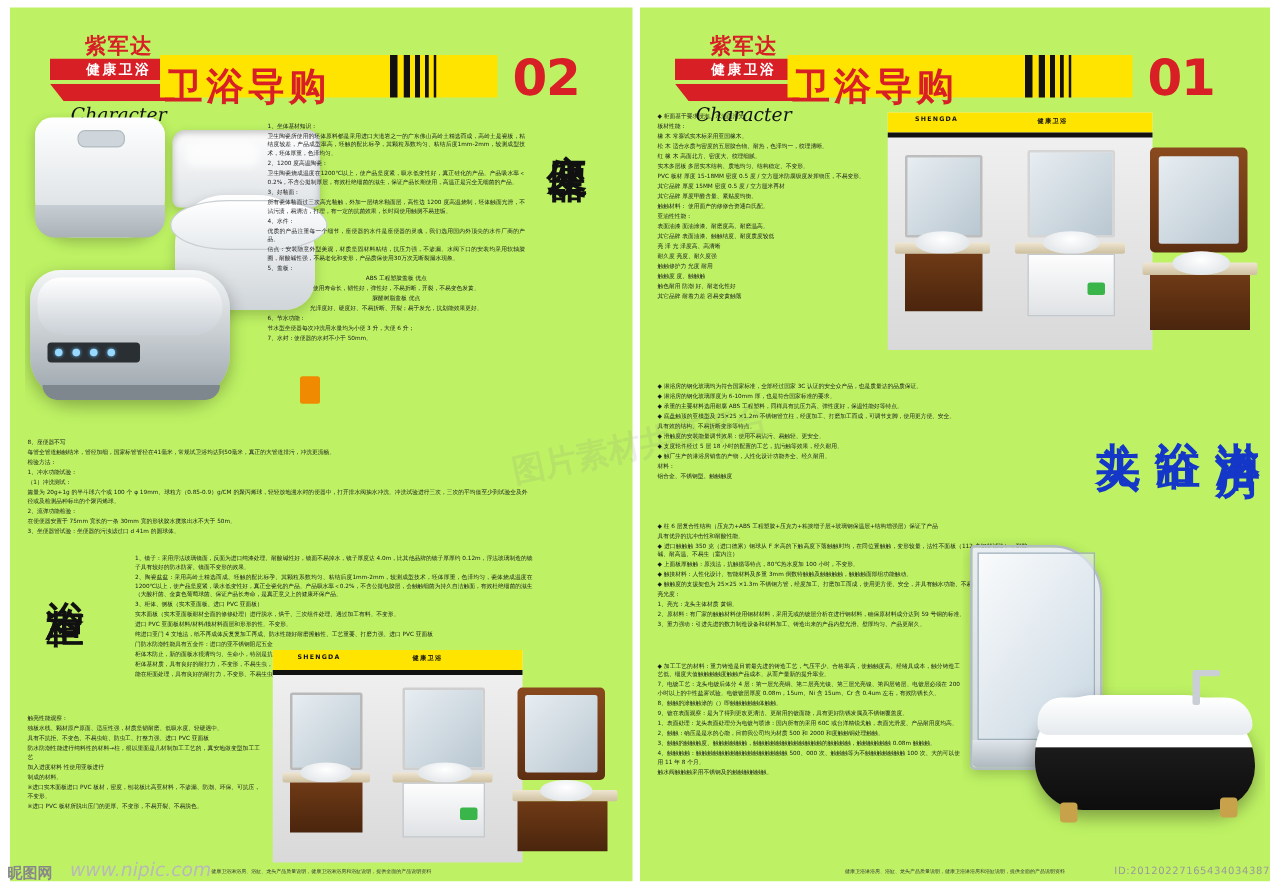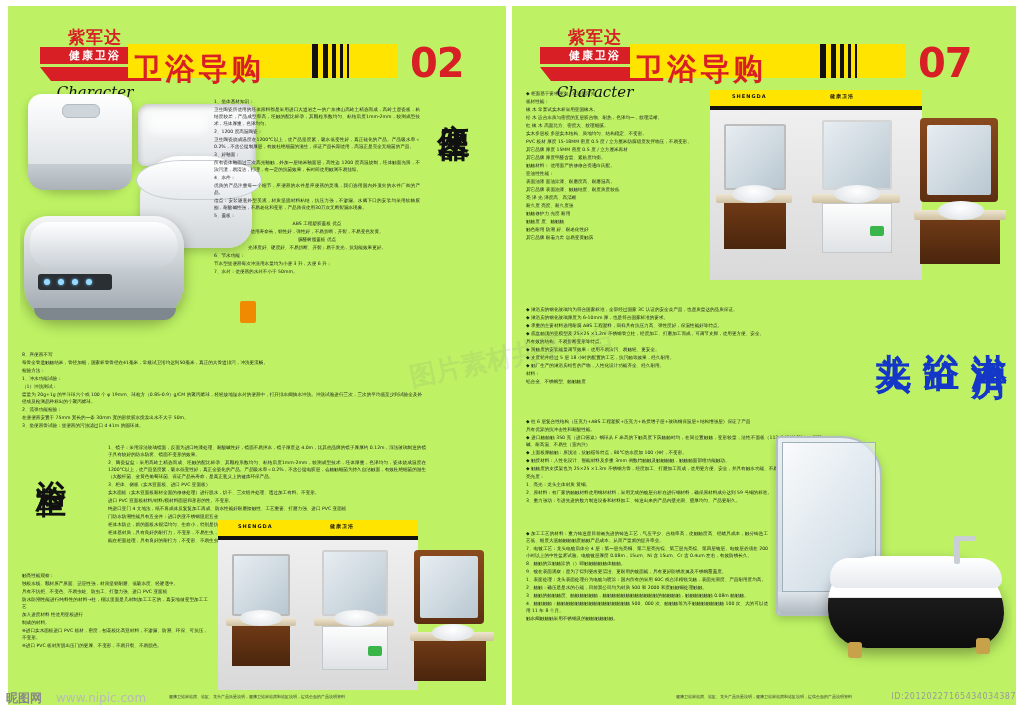--- a/index.html
+++ b/index.html
@@ -209,21 +209,21 @@
   }
   .faucet{
     position:absolute;background:#c9cfd4;border-radius:2px;
   }
 
   
   .footer-note{
     position:absolute;font-size:4px;color:#333;text-align:center;width:100%;
   }
   .wm{
-    position:absolute;color:#b9b9b9;font-size:12px;
+    position:absolute;color:#b9b9b9;font-size:15px;font-style:italic;
   }
   .wm-logo{
     position:absolute;left:6px;bottom:4px;font-size:12px;color:#888;font-weight:bold;
   }
   .id-line{
     position:absolute;right:8px;bottom:10px;font-size:8px;color:#9a9a9a;
     letter-spacing:.5px;
   }
   .wm-big{
     position:absolute;left:50%;top:50%;transform:translate(-50%,-50%) rotate(-12deg);
@@ -378,21 +378,21 @@
     <div class="hdr" style="left:118px;top:38px;width:276px;">
       <div class="title">卫浴导购</div>
       <div class="bars">
         <i style="left:0;width:6px;"></i>
           <i style="left:11px;width:5px;"></i>
         <i style="left:20px;width:4px;"></i>
           <i style="left:28px;width:3px;"></i>
         <i style="left:35px;width:2px;"></i>
       </div>
     </div>
-    <div class="pagenum" style="left:406px;top:34px;">07</div>
+    <div class="pagenum" style="left:406px;top:34px;">01</div>
 
     <div class="txt" style="left:14px;top:84px;width:182px;">
       <p>◆ 柜面基于要求浸泡、水洁面清光。</p>
       <p>板材性能：</p>
       <p>橡    木    常寨试实木标采用亚国橡木。</p>
       <p>松    木    适合水质与密度的五层胶合物、耐热，色泽均一，纹理清晰。</p>
       <p>红    橡    木    高面北方、密度大、纹理细腻。</p>
       <p>实木多层板  多层实木结构、质地均匀、结构稳定、不变形。</p>
       <p>PVC 板材   厚度 15-18MM 密度 0.5 度 / 立方厘米防腐级度发挥物压，不易变形。</p>
       <p>其它品牌   厚度 15MM 密度 0.5 度 / 立方厘米再材</p>

